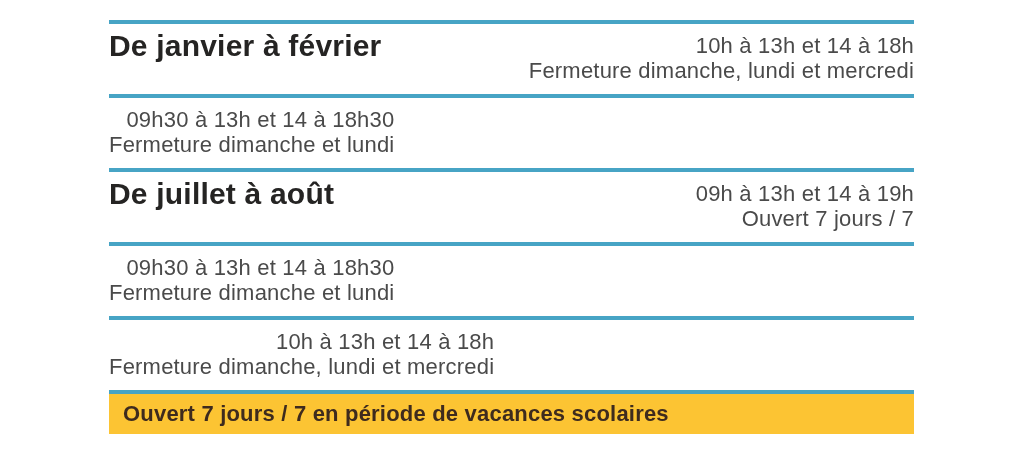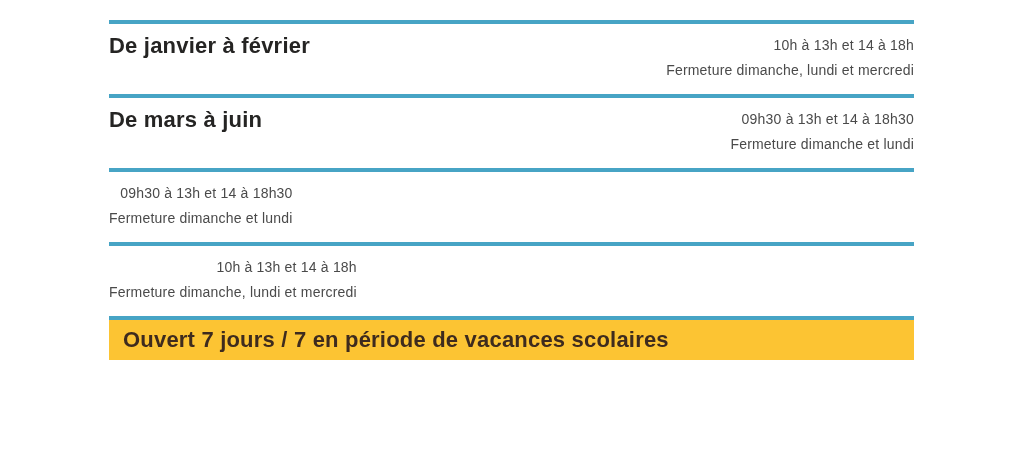--- a/index.html
+++ b/index.html
@@ -23,30 +23,30 @@
   .row {
     box-sizing: border-box;
     height: 74px;
     border-top: 4px solid var(--divider, #47A4C5);
     padding-top: 9px;
     display: flex;
     justify-content: space-between;
     align-items: flex-start;
   }
   .period {
-    font-size: 22px;
+    font-size: 30px;
     font-weight: bold;
     line-height: 25px;
     color: var(--label-text, #252423);
     letter-spacing: 0.2px;
     white-space: nowrap;
   }
   .times {
     text-align: right;
-    font-size: 14px;
+    font-size: 22px;
     line-height: 25px;
     color: var(--value-text, #4A4A4A);
     letter-spacing: 0.2px;
     white-space: nowrap;
   }
   .banner {
     box-sizing: border-box;
     height: 44px;
     border-top: 4px solid var(--divider, #47A4C5);
     background: var(--banner-bg, #FCC433);
@@ -70,27 +70,33 @@
 
   <div class="row">
     <div class="period">De janvier à février</div>
     <div class="times">
       <div>10h à 13h et 14 à 18h</div>
       <div>Fermeture dimanche, lundi et mercredi</div>
     </div>
   </div>
 
   <div class="row">
-    <div class="period">De mars à juin</div>
     <div class="times">
       <div>09h30 à 13h et 14 à 18h30</div>
       <div>Fermeture dimanche et lundi</div>
     </div>
   </div>
 
+  <div class="row">
+    <div class="period">De juillet à août</div>
+    <div class="times">
+      <div>09h à 13h et 14 à 19h</div>
+      <div>Ouvert 7 jours / 7</div>
+    </div>
+  </div>
 
   <div class="row">
     <div class="times">
       <div>09h30 à 13h et 14 à 18h30</div>
       <div>Fermeture dimanche et lundi</div>
     </div>
   </div>
 
   <div class="row">
     <div class="times">

